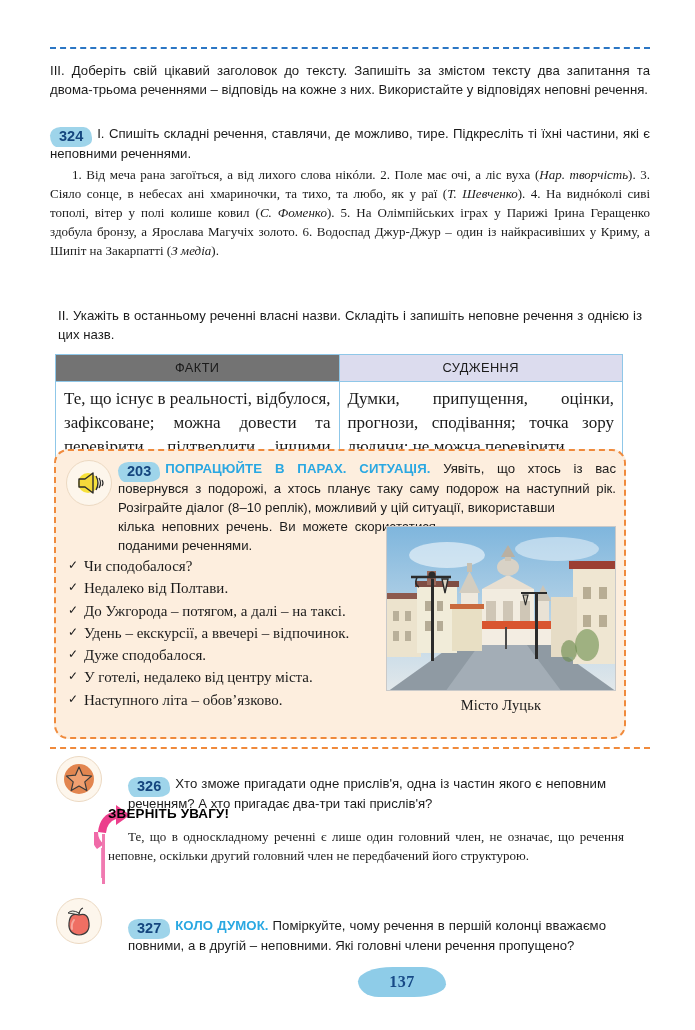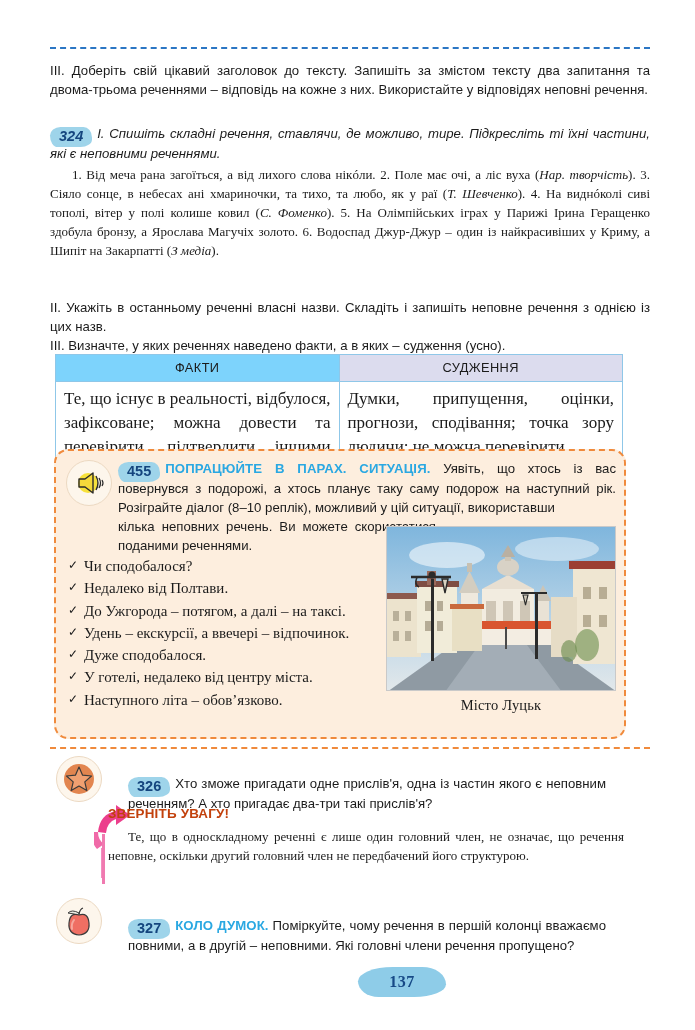--- a/index.html
+++ b/index.html
@@ -25,52 +25,52 @@
   
   .top-rule {
     position:absolute; left:0; top:47px; width:600px; height:0;
     border-top: 2.5px dashed #2b76c4;
   }
 
   
   .intro { position:absolute; left:0; top:61px; width:600px; }
 
   
-  .ex324-head { position:absolute; left:0; top:124px; width:600px;font-style:italic; }
+  .ex324-head { position:absolute; left:0; top:124px; width:600px; }
   .badge {
     display:inline-block; position:relative; top:3px;
     color:#14457e; font-weight:bold; font-size:14.5px;
     font-family:"Liberation Sans", sans-serif;
     padding:1px 9px 2px 9px; margin-right:5px;
     background:#9ed4ea;
     border-radius: 11px 9px 12px 8px / 9px 11px 8px 12px;
     line-height:1.15;
   }
   .ex324-body { position:absolute; left:0; top:166px; width:600px; }
   .ex324-body p { margin:0; text-indent: 22px; }
   .ex324-tail { position:absolute; left:0; top:298px; width:600px; }
-  .ex324-tail p { margin:0; }
+  .ex324-tail p { margin:8px; }
 
   
   .tbl {
     position:absolute; left:5px; top:354px; width:568px;
     border-collapse: collapse;
     border: 1.5px solid #8fc7e8;
   }
   .tbl th, .tbl td {
     border: 1.5px solid #8fc7e8;
     padding: 5px 8px;
     vertical-align: top;
   }
   .tbl th {
     font-family:"Liberation Sans", sans-serif;
     font-size: 12.8px; font-weight: normal; letter-spacing:.4px;
     text-align:center; padding: 5px 0 6px 0; color:#1b1b1b;
   }
-  .th-facts { background:#7dd3fc; }
+  .th-facts { background:#737373; }
   .th-judge { background:#dcdcee; }
   .tbl td {
     font-family:"Liberation Serif", serif; font-size:17px; line-height:1.42;
     text-align: justify; text-align-last:left;
   }
   .tbl td.c1 { width: 50%; }
   .tbl td.c2 { width: 50%; }
 
   
   .box325 {
@@ -115,21 +115,21 @@
   }
   .row326 { position:absolute; left:0; top:756px; width:600px; }
   .r-icon { position:absolute; left:6px; top:0; }
   .r-text { position:absolute; left:62px; top:2px; width:510px; }
   .r-text p { margin:16px; }
 
   
   .att { position:absolute; left:0; top:806px; width:600px; }
   .att-title {
     position:absolute; left:58px; top:0;
-    color:#c2410c; font-weight:bold; font-size:13.4px;
+    color:#000000; font-weight:bold; font-size:13.4px;
     font-family:"Liberation Sans", sans-serif; letter-spacing:.2px;
   }
   .att-body { position:absolute; left:58px; top:22px; width:516px; }
   .att-body p { margin:0; text-indent:20px; }
   .att-bar {
     position:absolute; left:52px; top:28px; width:3px; height:50px; background:#f07ab0;
   }
 
   
   .row327 { position:absolute; left:0; top:898px; width:600px; }
@@ -192,21 +192,21 @@
       <svg width="34" height="34" viewBox="0 0 34 34">
         <circle cx="16" cy="17" r="10" fill="#f7e13c"></circle>
         <path d="M7 13 h6 l8 -6 v20 l-8 -6 h-6 z" fill="#f5d93a" stroke="#2b2b2b" stroke-width="1.4" stroke-linejoin="round"></path>
         <path d="M24 10 q4 7 0 14" fill="none" stroke="#2b2b2b" stroke-width="1.4"></path>
         <path d="M27 12 q3 5 0 10" fill="none" stroke="#2b2b2b" stroke-width="1.3"></path>
         <path d="M30 14 q2 3 0 6" fill="none" stroke="#2b2b2b" stroke-width="1.2"></path>
       </svg>
     </div>
 
     <div class="b325-text sans just">
-      <p><span class="badge">455</span><span class="cap-head">ПОПРАЦЮЙТЕ В ПАРАХ. СИТУАЦІЯ.</span><span> Уявіть, що хтось із вас повернувся з подорожі, а хтось планує таку саму подорож на наступний рік. Розіграйте діалог (8–10 реплік), можливий у цій ситуації, використавши</span></p>
+      <p><span class="badge">203</span><span class="cap-head">ПОПРАЦЮЙТЕ В ПАРАХ. СИТУАЦІЯ.</span><span> Уявіть, що хтось із вас повернувся з подорожі, а хтось планує таку саму подорож на наступний рік. Розіграйте діалог (8–10 реплік), можливий у цій ситуації, використавши</span></p>
       <p class="b325-narrow">кілька неповних речень. Ви можете скористатися поданими реченнями.</p>
     </div>
 
     <div class="checks">
       <div class="chk-item">
         <span class="chk-mark">✓</span>
         <span class="chk-txt">Чи сподобалося?</span>
       </div>
       <div class="chk-item">
         <span class="chk-mark">✓</span>

